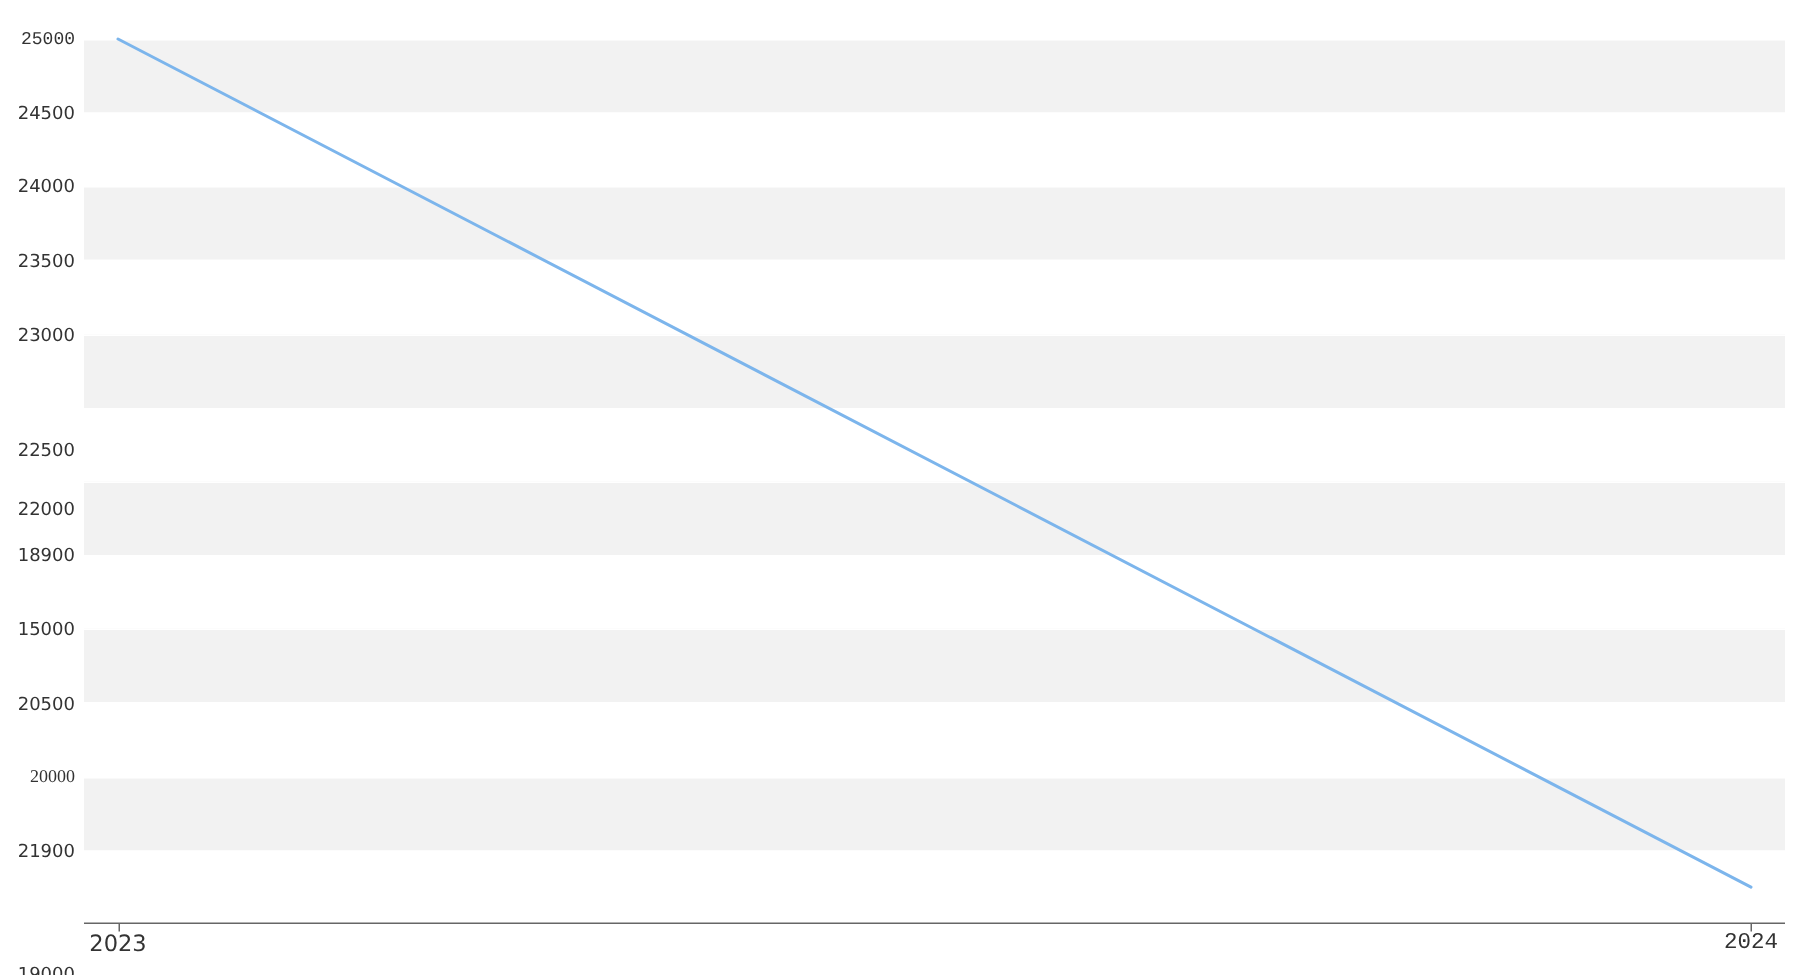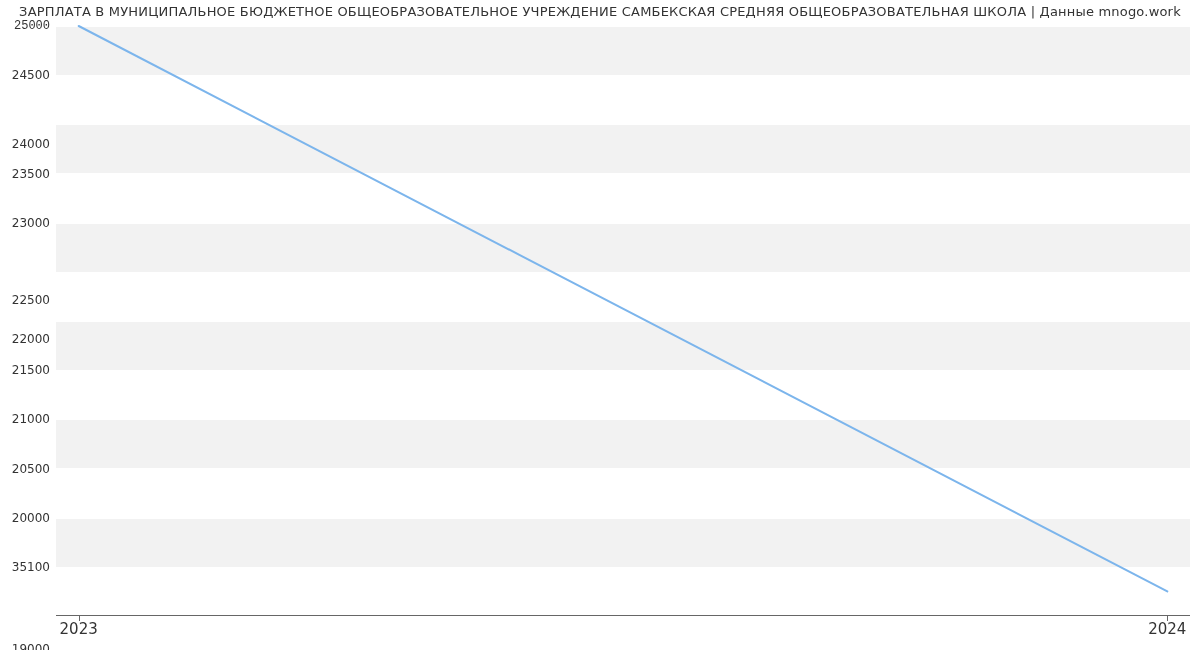--- a/index.html
+++ b/index.html
@@ -84,21 +84,20 @@
     stroke: #7cb5ec;
     stroke-width: 2;
     stroke-linejoin: round;
     stroke-linecap: round;
   }
 </style>
 </head>
 <body>
 
 <div class="chart-wrap">
-  <div class="title">ЗАРПЛАТА В МУНИЦИПАЛЬНОЕ БЮДЖЕТНОЕ ОБЩЕОБРАЗОВАТЕЛЬНОЕ УЧРЕЖДЕНИЕ САМБЕКСКАЯ СРЕДНЯЯ ОБЩЕОБРАЗОВАТЕЛЬНАЯ ШКОЛА | Данные mnogo.work</div>
   <div class="plot" id="plot">
       <div class="band" style="top: 491.667px; height: 49.1667px;"></div>
       <div class="band" style="top: 393.333px; height: 49.1667px;"></div>
       <div class="band" style="top: 295px; height: 49.1667px;"></div>
       <div class="band" style="top: 196.667px; height: 49.1667px;"></div>
       <div class="band" style="top: 98.3333px; height: 49.1667px;"></div>
       <div class="band" style="top: 0px; height: 49.1667px;"></div>
       <div class="gridline" style="top: 590px;"></div>
       <div class="gridline" style="top: 540.833px;"></div>
       <div class="gridline" style="top: 491.667px;"></div>
@@ -110,29 +109,29 @@
       <div class="gridline" style="top: 196.667px;"></div>
       <div class="gridline" style="top: 147.5px;"></div>
       <div class="gridline" style="top: 98.3333px;"></div>
       <div class="gridline" style="top: 49.1667px;"></div>
       <div class="gridline" style="top: 0px;"></div>
     </div>
   <svg class="line-layer" id="line-layer" viewBox="0 0 1134 590">
     <path id="series-path" class="series-line" stroke="#7cb5ec" d="M22.68 0 L1111.3200000000002 565.4166666666666"></path>
   </svg>
 <div class="y-tick-label" style="top: 649px;">19000</div>
-    <div class="y-tick-label" style="top: 566.833px;">35100</div>
-    <div class="y-tick-label" style="top: 517.667px;">20000</div>
+    <div class="y-tick-label" style="top: 566.833px;">21900</div>
+    <div class="y-tick-label" style="top: 517.667px; font-family: Liberation Serif, serif;">20000</div>
     <div class="y-tick-label" style="top: 468.5px;">20500</div>
-    <div class="y-tick-label" style="top: 419.333px;">21000</div>
-    <div class="y-tick-label" style="top: 370.167px;">21500</div>
+    <div class="y-tick-label" style="top: 419.333px;">15000</div>
+    <div class="y-tick-label" style="top: 370.167px;">18900</div>
     <div class="y-tick-label" style="top: 339px;">22000</div>
     <div class="y-tick-label" style="top: 271.833px; margin-top: 28px;">22500</div>
     <div class="y-tick-label" style="top: 222.667px;">23000</div>
     <div class="y-tick-label" style="top: 173.5px;">23500</div>
-    <div class="y-tick-label" style="top: 124.333px; margin-top: 20px;">24000</div>
+    <div class="y-tick-label" style="top: 124.333px;">24000</div>
     <div class="y-tick-label" style="top: 75.1667px;">24500</div>
     <div class="y-tick-label" style="top: 26px; font-family: Liberation Mono, monospace;">25000</div>
     <div class="x-tick-label" style="left: 78.68px;">2023</div>
     <div class="x-tick-mark" style="left: 78.68px;"></div>
-    <div class="x-tick-label" style="left: 1167.32px;">2024</div>
+    <div class="x-tick-label" style="left: 1167.32px; font-family: Liberation Mono, monospace;">2024</div>
     <div class="x-tick-mark" style="left: 1167.32px;"></div>
   </div>
 
 </body></html>

